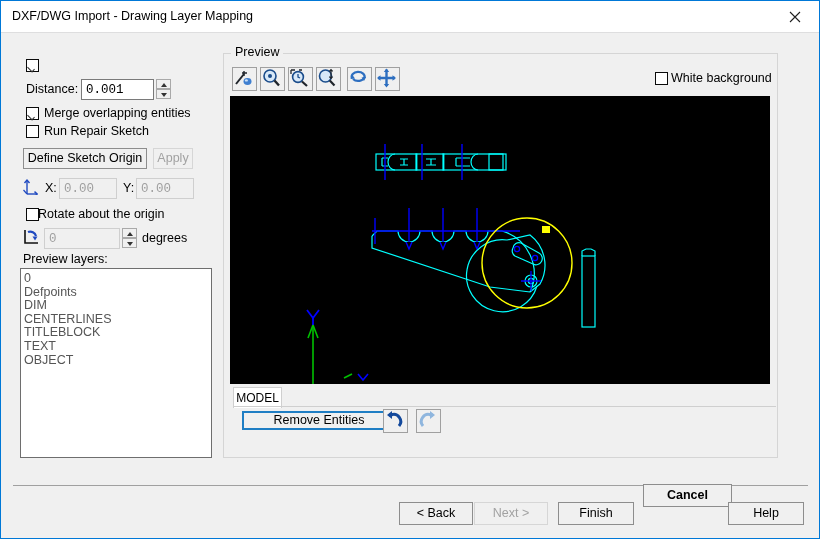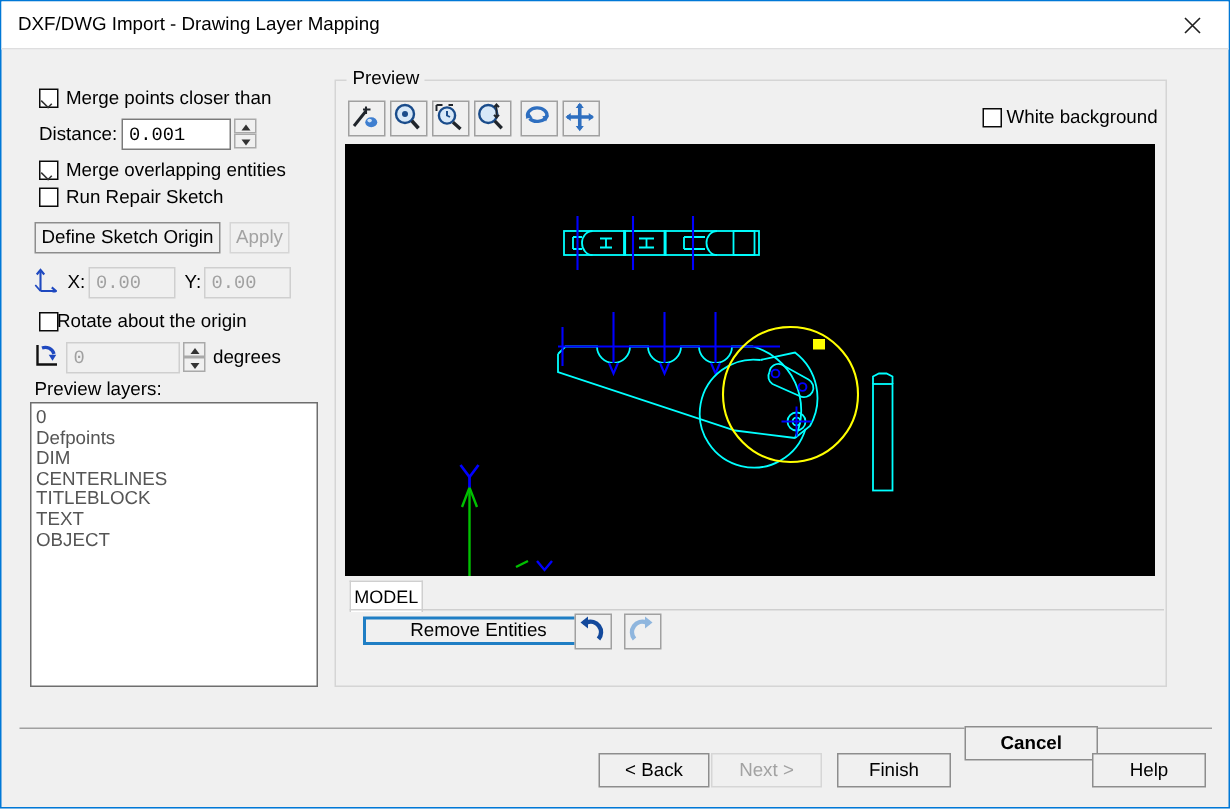--- a/index.html
+++ b/index.html
@@ -75,21 +75,20 @@
     <div id="closebtn">
       <span>
         <svg width="12" height="12" viewBox="0 0 12 12">
             <path d="M1 1 L11 11 M11 1 L1 11" stroke="#202020" stroke-width="1.1" fill="none"></path>
           </svg>
       </span>
     </div>
   </div>
 
   <div class="cb checked" style="left:25px;top:58px;"></div>
-  <div class="lbl" style="left:43px;top:57px;">Merge points closer than</div>
 
   <div class="lbl" style="left:25px;top:81px;">Distance:</div>
   <div class="tbox" style="left:80px;top:78px;width:73px;height:21px;">0.001</div>
   <div class="spin" style="left:155px;top:78px;height:20px;">
     <div class="up">
         <i></i>
       </div>
     <div class="dn">
         <i></i>
       </div>

